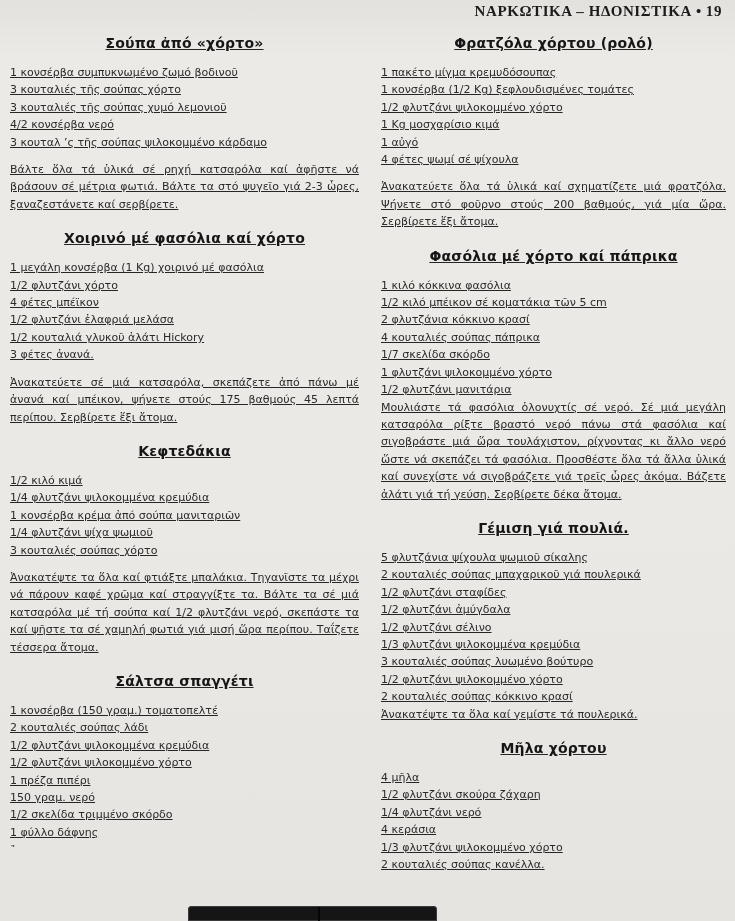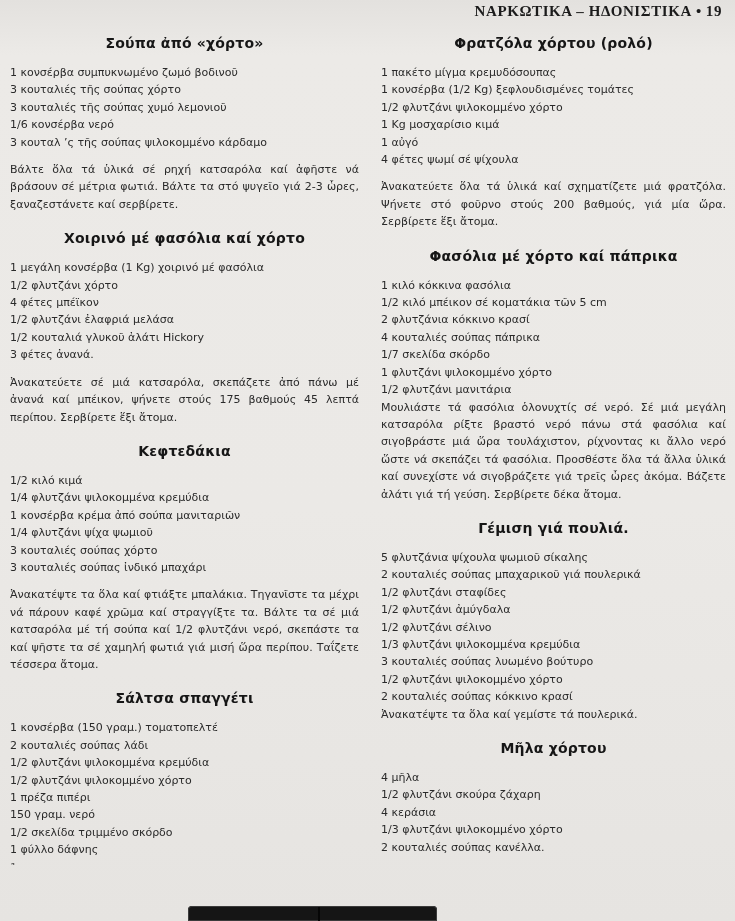--- a/index.html
+++ b/index.html
@@ -15,21 +15,21 @@
   }
   .page-header{
     position:absolute;top:3px;right:13px;
     font-family:"Liberation Serif","DejaVu Serif",serif;
     font-weight:bold;font-size:15px;letter-spacing:.6px;color:#1b1b1b;
     white-space:nowrap;
   }
   .page-header .sep{padding:0 4px;}
   .columns{
     position:absolute;top:26px;left:0;width:735px;
-    display:flex;align-items:flex-start;
+    display:flex;align-items:flex-start;text-decoration:underline;
   }
   .col{width:367px;box-sizing:border-box;}
   .col-left{padding:0 8px 0 10px;}
   .col-right{padding:0 8px 0 14px;}
   .recipe-title{
     text-align:center;font-weight:bold;font-size:14px;color:#161616;
     margin:17px 0 13px 0;letter-spacing:.2px;
   }
   .col .recipe-title:first-child{margin-top:9px;}
   .ing{
@@ -60,42 +60,41 @@
     <span>ΝΑΡΚΩΤΙΚΑ  –  ΗΔΟΝΙΣΤΙΚΑ</span><span class="sep">•</span><span>19</span>
   </div>
 
   <div class="columns">
     <div class="col col-left">
         <div class="recipe-title">Σούπα ἀπό «χόρτο»</div>
         <div>
           <div class="ing">1 κονσέρβα συμπυκνωμένο ζωμό βοδινοῦ</div>
           <div class="ing">3 κουταλιές τῆς σούπας χόρτο</div>
           <div class="ing">3 κουταλιές τῆς σούπας χυμό λεμονιοῦ</div>
-          <div class="ing">1/6 κονσέρβα νερό</div>
+          <div class="ing">4/2 κονσέρβα νερό</div>
           <div class="ing">3 κουταλ ’ς τῆς σούπας ψιλοκομμένο κάρδαμο</div>
         </div>
         <div class="instr">Βάλτε ὅλα τά ὑλικά σέ ρηχή κατσαρόλα καί ἀφῆστε νά βράσουν σέ μέτρια φωτιά. Βάλτε τα στό ψυγεῖο γιά 2-3 ὧρες, ξαναζεστάνετε καί σερβίρετε.</div>
         <div class="recipe-title">Χοιρινό μέ φασόλια καί χόρτο</div>
         <div>
           <div class="ing">1 μεγάλη κονσέρβα (1 Kg) χοιρινό μέ φασόλια</div>
           <div class="ing">1/2 φλυτζάνι χόρτο</div>
           <div class="ing">4 φέτες μπέϊκον</div>
           <div class="ing">1/2 φλυτζάνι ἐλαφριά μελάσα</div>
           <div class="ing">1/2 κουταλιά γλυκοῦ ἀλάτι Hickory</div>
           <div class="ing">3 φέτες ἀνανά.</div>
         </div>
         <div class="instr">Ἀνακατεύετε σέ μιά κατσαρόλα, σκεπάζετε ἀπό πάνω μέ ἀνανά καί μπέικον, ψήνετε στούς 175 βαθμούς 45 λεπτά περίπου. Σερβίρετε ἕξι ἄτομα.</div>
         <div class="recipe-title">Κεφτεδάκια</div>
         <div>
           <div class="ing">1/2 κιλό κιμά</div>
           <div class="ing">1/4 φλυτζάνι ψιλοκομμένα κρεμύδια</div>
           <div class="ing">1 κονσέρβα κρέμα ἀπό σούπα μανιταριῶν</div>
           <div class="ing">1/4 φλυτζάνι ψίχα ψωμιοῦ</div>
           <div class="ing">3 κουταλιές σούπας χόρτο</div>
-          <div class="ing">3 κουταλιές σούπας ἰνδικό μπαχάρι</div>
         </div>
         <div class="instr">Ἀνακατέψτε τα ὅλα καί φτιάξτε μπαλάκια. Τηγανῖστε τα μέχρι νά πάρουν καφέ χρῶμα καί στραγγίξτε τα. Βάλτε τα σέ μιά κατσαρόλα μέ τή σούπα καί 1/2 φλυτζάνι νερό, σκεπάστε τα καί ψῆστε τα σέ χαμηλή φωτιά γιά μισή ὥρα περίπου. Ταΐζετε τέσσερα ἄτομα.</div>
         <div class="recipe-title">Σάλτσα σπαγγέτι</div>
         <div>
           <div class="ing">1 κονσέρβα (150 γραμ.) τοματοπελτέ</div>
           <div class="ing">2 κουταλιές σούπας λάδι</div>
           <div class="ing">1/2 φλυτζάνι ψιλοκομμένα κρεμύδια</div>
           <div class="ing">1/2 φλυτζάνι ψιλοκομμένο χόρτο</div>
           <div class="ing">1 πρέζα πιπέρι</div>
           <div class="ing">150 γραμ. νερό</div>
@@ -138,20 +137,21 @@
           <div class="ing">1/3 φλυτζάνι ψιλοκομμένα κρεμύδια</div>
           <div class="ing">3 κουταλιές σούπας λυωμένο βούτυρο</div>
           <div class="ing">1/2 φλυτζάνι ψιλοκομμένο χόρτο</div>
           <div class="ing">2 κουταλιές σούπας κόκκινο κρασί</div>
         </div>
         <div class="instr nogap">Ἀνακατέψτε τα ὅλα καί γεμίστε τά πουλερικά.</div>
         <div class="recipe-title">Μῆλα χόρτου</div>
         <div>
           <div class="ing">4 μῆλα</div>
           <div class="ing">1/2 φλυτζάνι σκούρα ζάχαρη</div>
+          <div class="ing">1/4 φλυτζάνι νερό</div>
           <div class="ing">4 κεράσια</div>
           <div class="ing">1/3 φλυτζάνι ψιλοκομμένο χόρτο</div>
           <div class="ing">2 κουταλιές σούπας κανέλλα.</div>
         </div>
       </div>
   </div>
 
   <div class="dock-bar">
     <div class="dock-divider"></div>
   </div>

